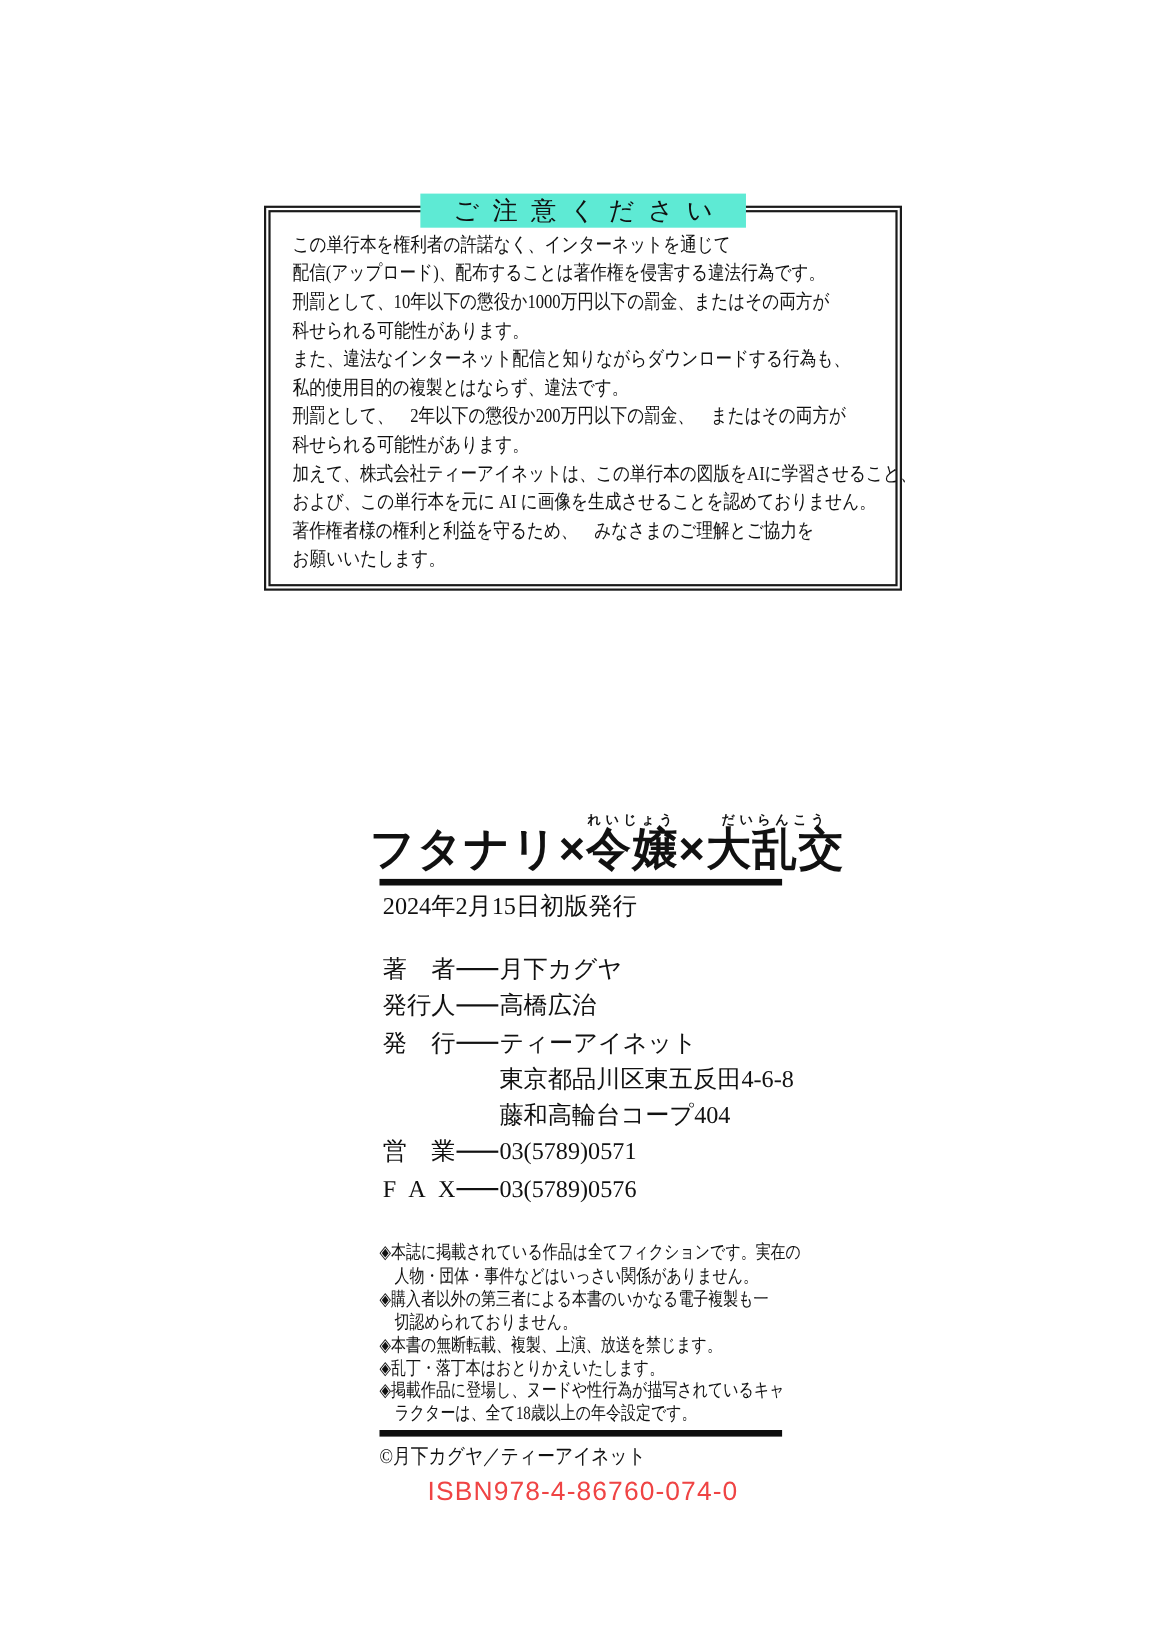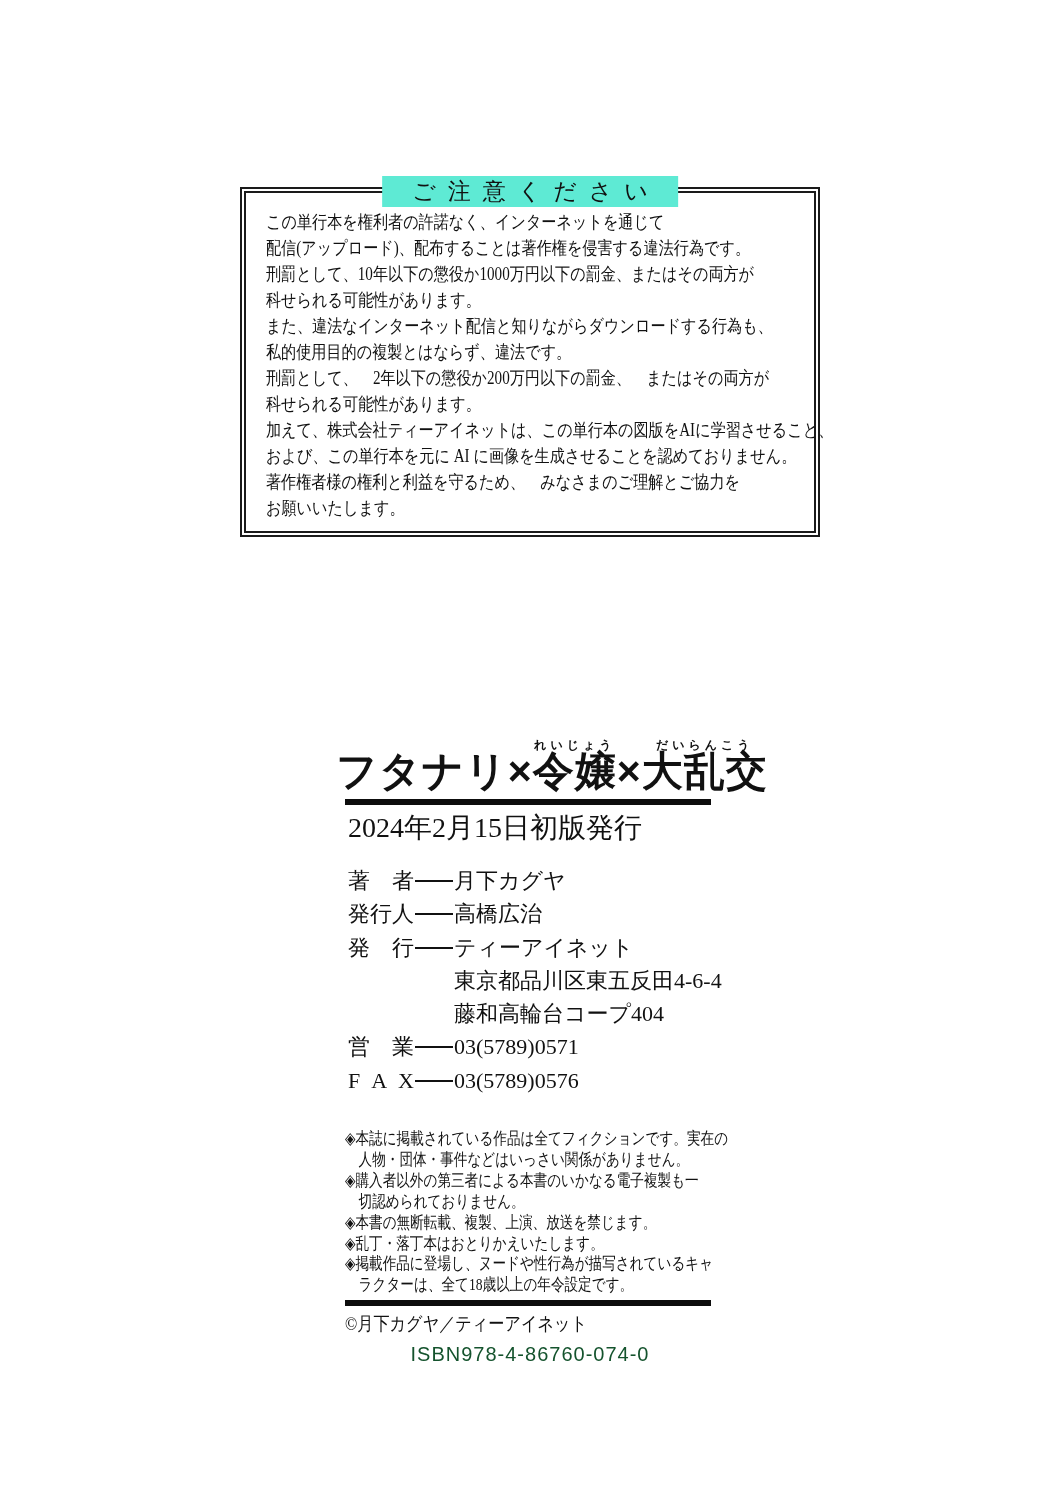--- a/index.html
+++ b/index.html
@@ -38,21 +38,21 @@
   .book-title ruby rt{
     font-size:12px;font-weight:bold;letter-spacing:4px;text-align:center;margin-top:24px;
   }
 
   .bar{position:absolute;left:345px;width:366px;height:6px;background:#0d0d0d;}
   .bar1{top:799px;}
   .bar2{top:1300px;}
 
   .edition-date{
     position:absolute;left:348px;top:809px;
-    font-size:28px;white-space:nowrap;
+    font-size:22px;white-space:nowrap;
   }
 
   
   .publication{position:absolute;left:348px;top:864px;}
   .prow{font-size:22px;line-height:33.3px;white-space:nowrap;}
   .prow.indent{margin-left:106px;}
   .plabel{
     display:inline-flex;justify-content:space-between;
     width:66px;vertical-align:baseline;
   }
@@ -70,21 +70,21 @@
 
   .copyright{
     position:absolute;left:345px;top:1311px;
     font-size:19px;white-space:nowrap;
     transform:scaleX(0.85);transform-origin:left center;
   }
   .isbn{
     position:absolute;left:240px;top:1343px;width:580px;
     text-align:center;
     font-family:"Liberation Sans","DejaVu Sans",sans-serif;
-    font-size:20px;letter-spacing:1px;color:#14532d;
+    font-size:24px;letter-spacing:1px;color:#ef4444;
   }
 </style>
 </head>
 <body>
 
 <div class="page">
 
   <div class="notice-box">
     <div class="notice-title">ご注意ください</div>
     <div class="notice-body">
@@ -116,21 +116,21 @@
         </span><span class="pdash"></span><span class="pvalue">月下カグヤ</span></div>
       <div class="prow"><span class="plabel">
           <span>発</span>
           <span>行</span>
           <span>人</span>
         </span><span class="pdash"></span><span class="pvalue">高橋広治</span></div>
       <div class="prow"><span class="plabel">
           <span>発</span>
           <span>行</span>
         </span><span class="pdash"></span><span class="pvalue">ティーアイネット</span></div>
-      <div class="prow indent"><span class="pvalue">東京都品川区東五反田4-6-4</span></div>
+      <div class="prow indent"><span class="pvalue">東京都品川区東五反田4-6-8</span></div>
       <div class="prow indent"><span class="pvalue">藤和高輪台コープ404</span></div>
       <div class="prow"><span class="plabel">
           <span>営</span>
           <span>業</span>
         </span><span class="pdash"></span><span class="pvalue">03(5789)0571</span></div>
       <div class="prow"><span class="plabel">
           <span>F</span>
           <span>A</span>
           <span>X</span>
         </span><span class="pdash"></span><span class="pvalue">03(5789)0576</span></div>

